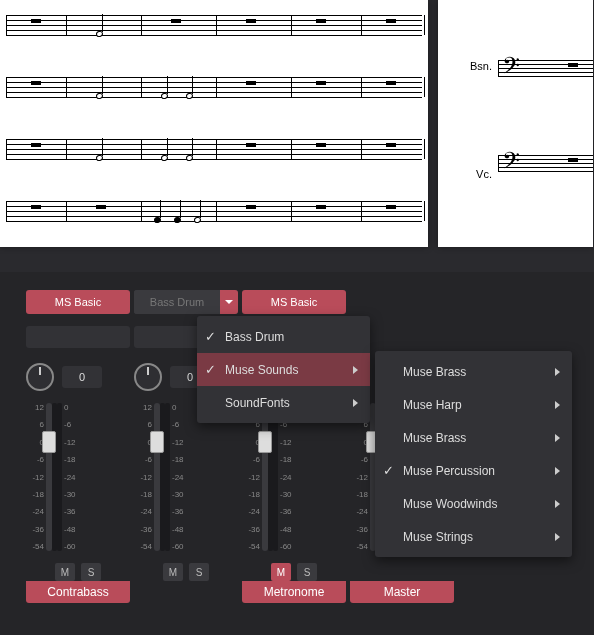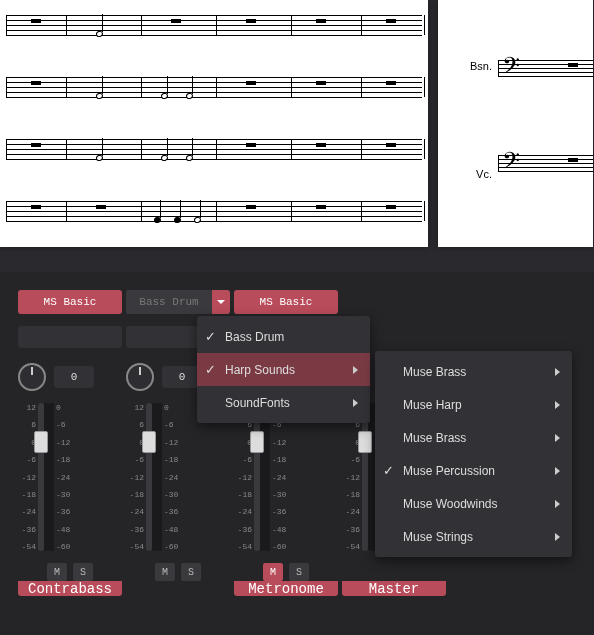--- a/index.html
+++ b/index.html
@@ -106,21 +106,21 @@
   
   .mixer {
     position: absolute;
     top: 272px;
     left: 0;
     right: 0;
     bottom: 0;
     background: #252528;
     padding-top: 18px;
   }
-  .channel-row { display: flex; padding-left: 12px; gap: 4px; font-family: Liberation Mono, monospace; }
+  .channel-row { display: flex; padding-left: 20px; gap: 4px; }
   .preset-btn {
     height: 24px;
     background: #3f3f44;
     border-radius: 3px;
     color: #ddd;
     font-size: 11px;
     display: flex;
     align-items: center;
     justify-content: center;
     cursor: pointer;
@@ -249,24 +249,24 @@
     display: flex;
     align-items: center;
     justify-content: center;
     cursor: pointer;
   }
   .ms-btn.active {
     background: #b94c5a;
     color: #fff;
   }
   .track-name {
-    height: 15px;
+    height: 22px;
     background: #b94c5a;
     color: #fff;
-    font-size: 14px;
+    font-size: 12px;
     display: flex;
     align-items: center;
     justify-content: center;
     border-radius: 0 0 3px 3px;
     overflow: hidden;
     white-space: nowrap;
   }
   .channel {
     width: 104px;
     display: flex;
@@ -646,21 +646,21 @@
   </div>
 </div>
 
 <div class="menu menu1">
   <div class="menu-item">
     <span class="menu-check">✓</span>
     <span>Bass Drum</span>
   </div>
   <div class="menu-item hover">
     <span class="menu-check">✓</span>
-    <span>Harp Sounds</span>
+    <span>Muse Sounds</span>
     <span class="menu-arrow"></span>
   </div>
   <div class="menu-item">
     <span class="menu-check" style="visibility:hidden">✓</span>
     <span>SoundFonts</span>
     <span class="menu-arrow"></span>
   </div>
 </div>
 
 <div class="menu menu2">

